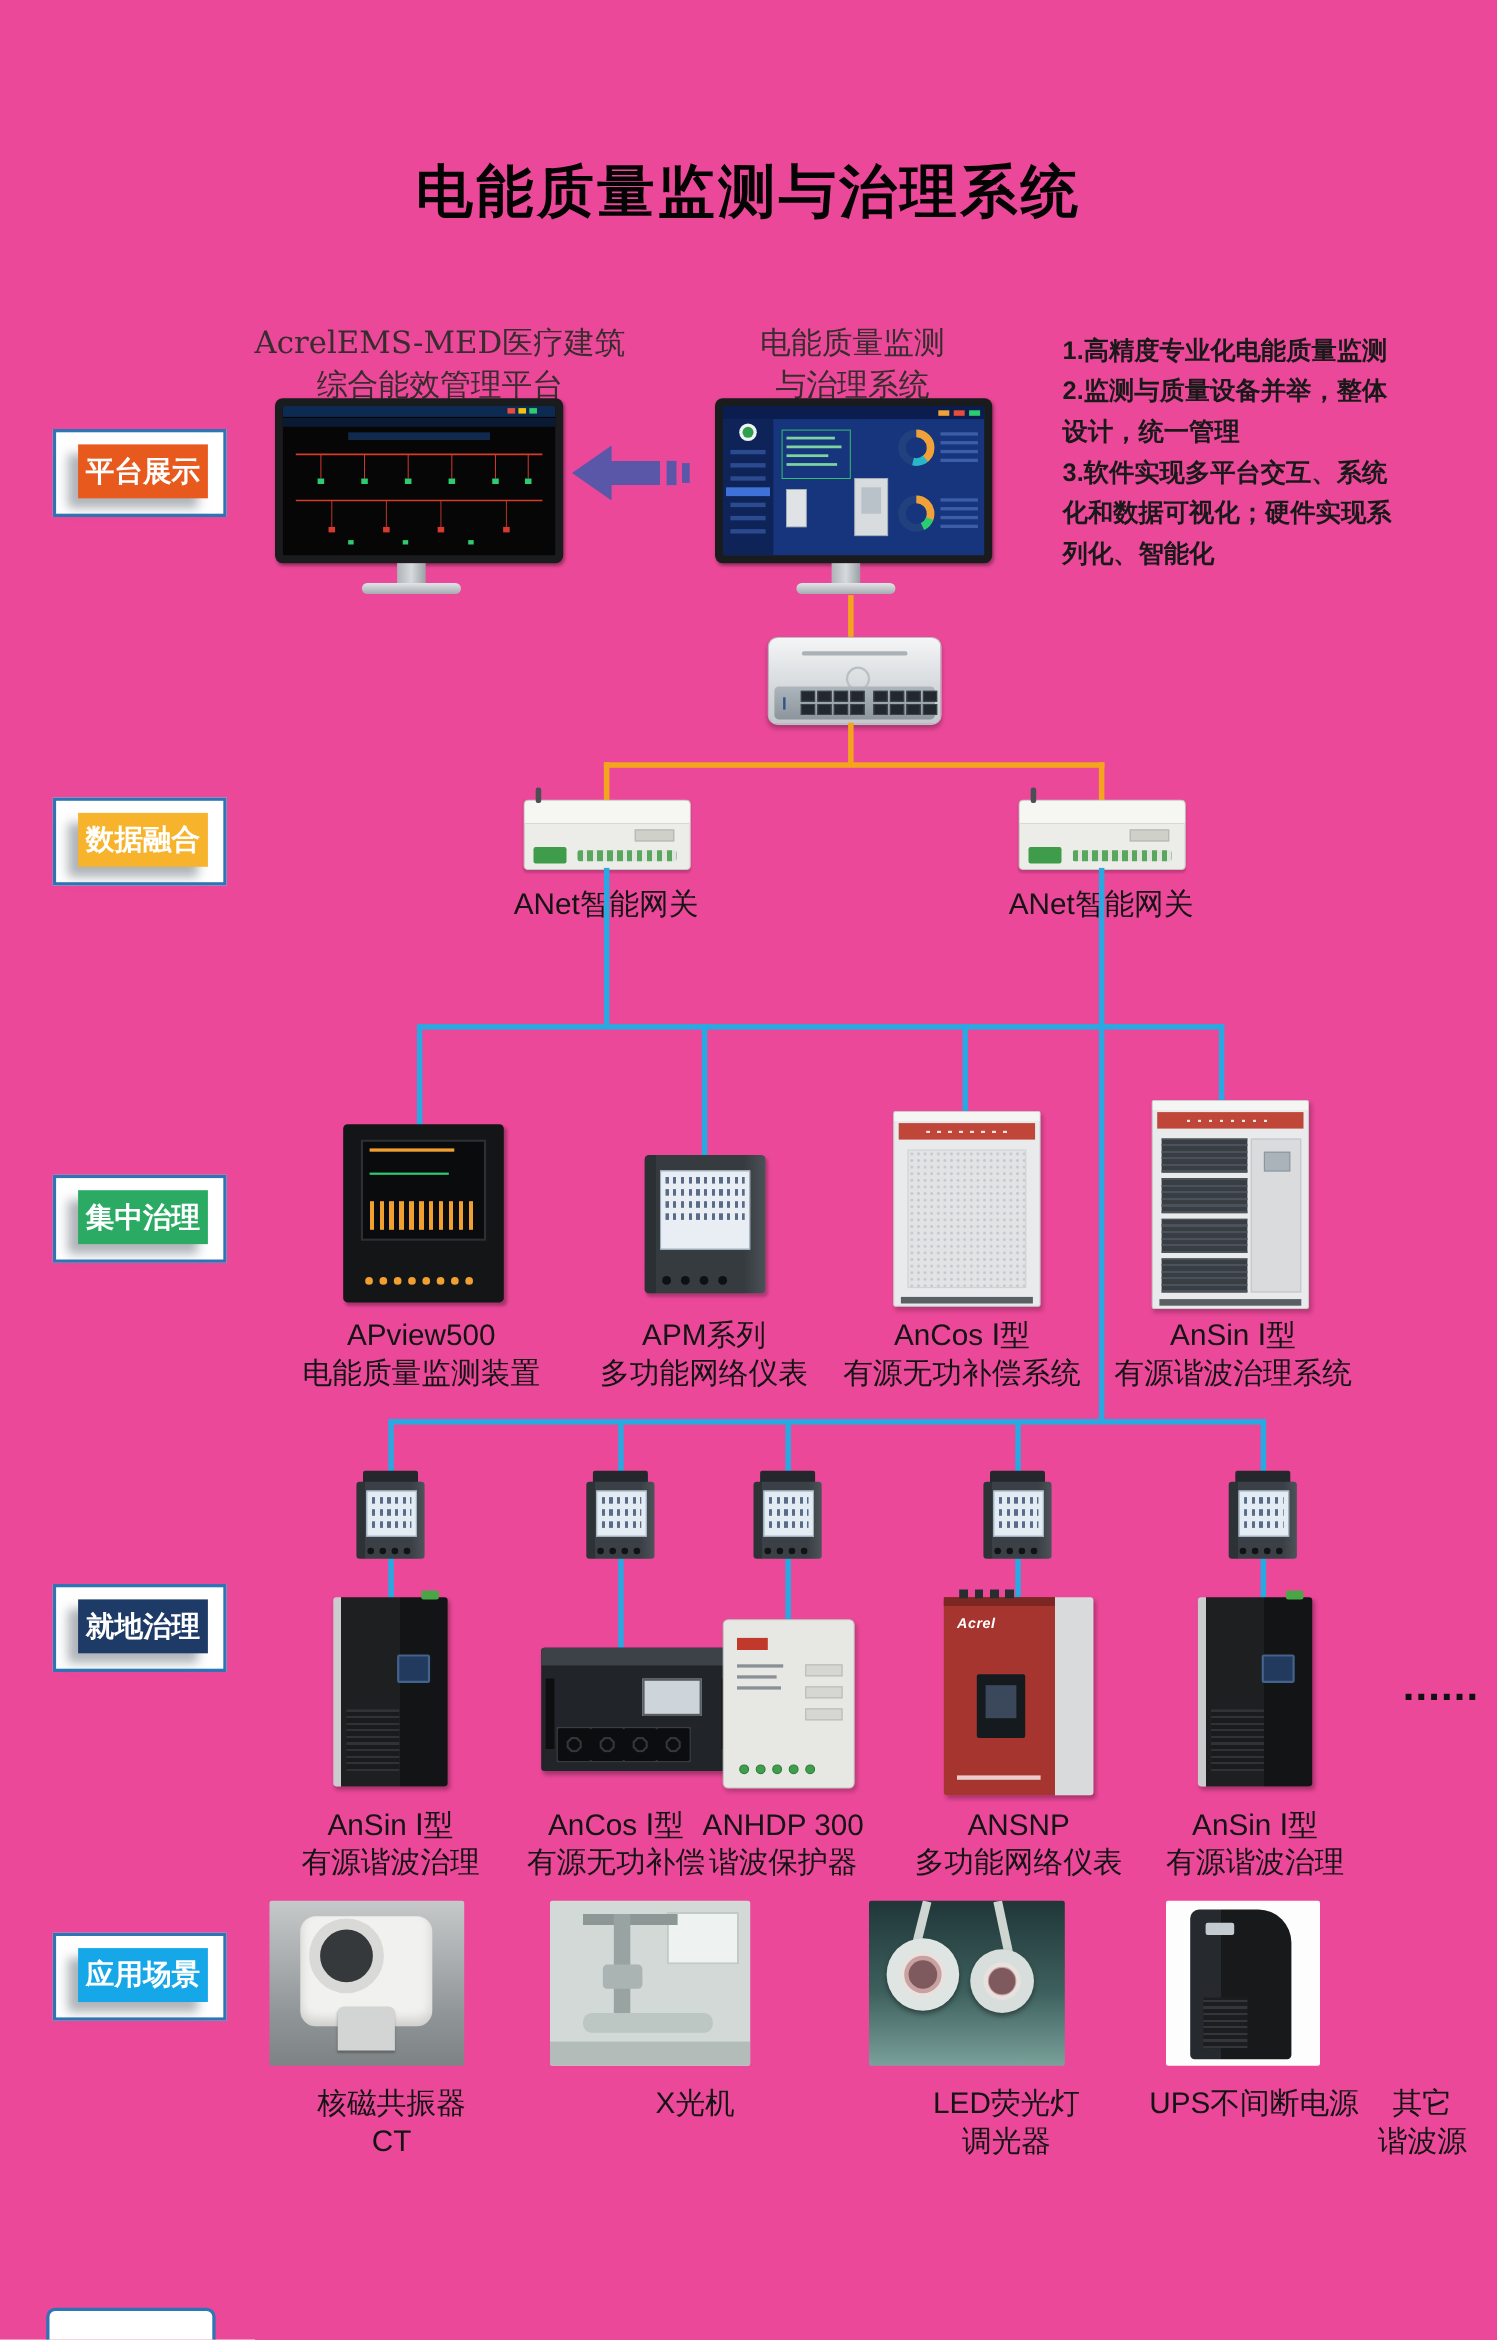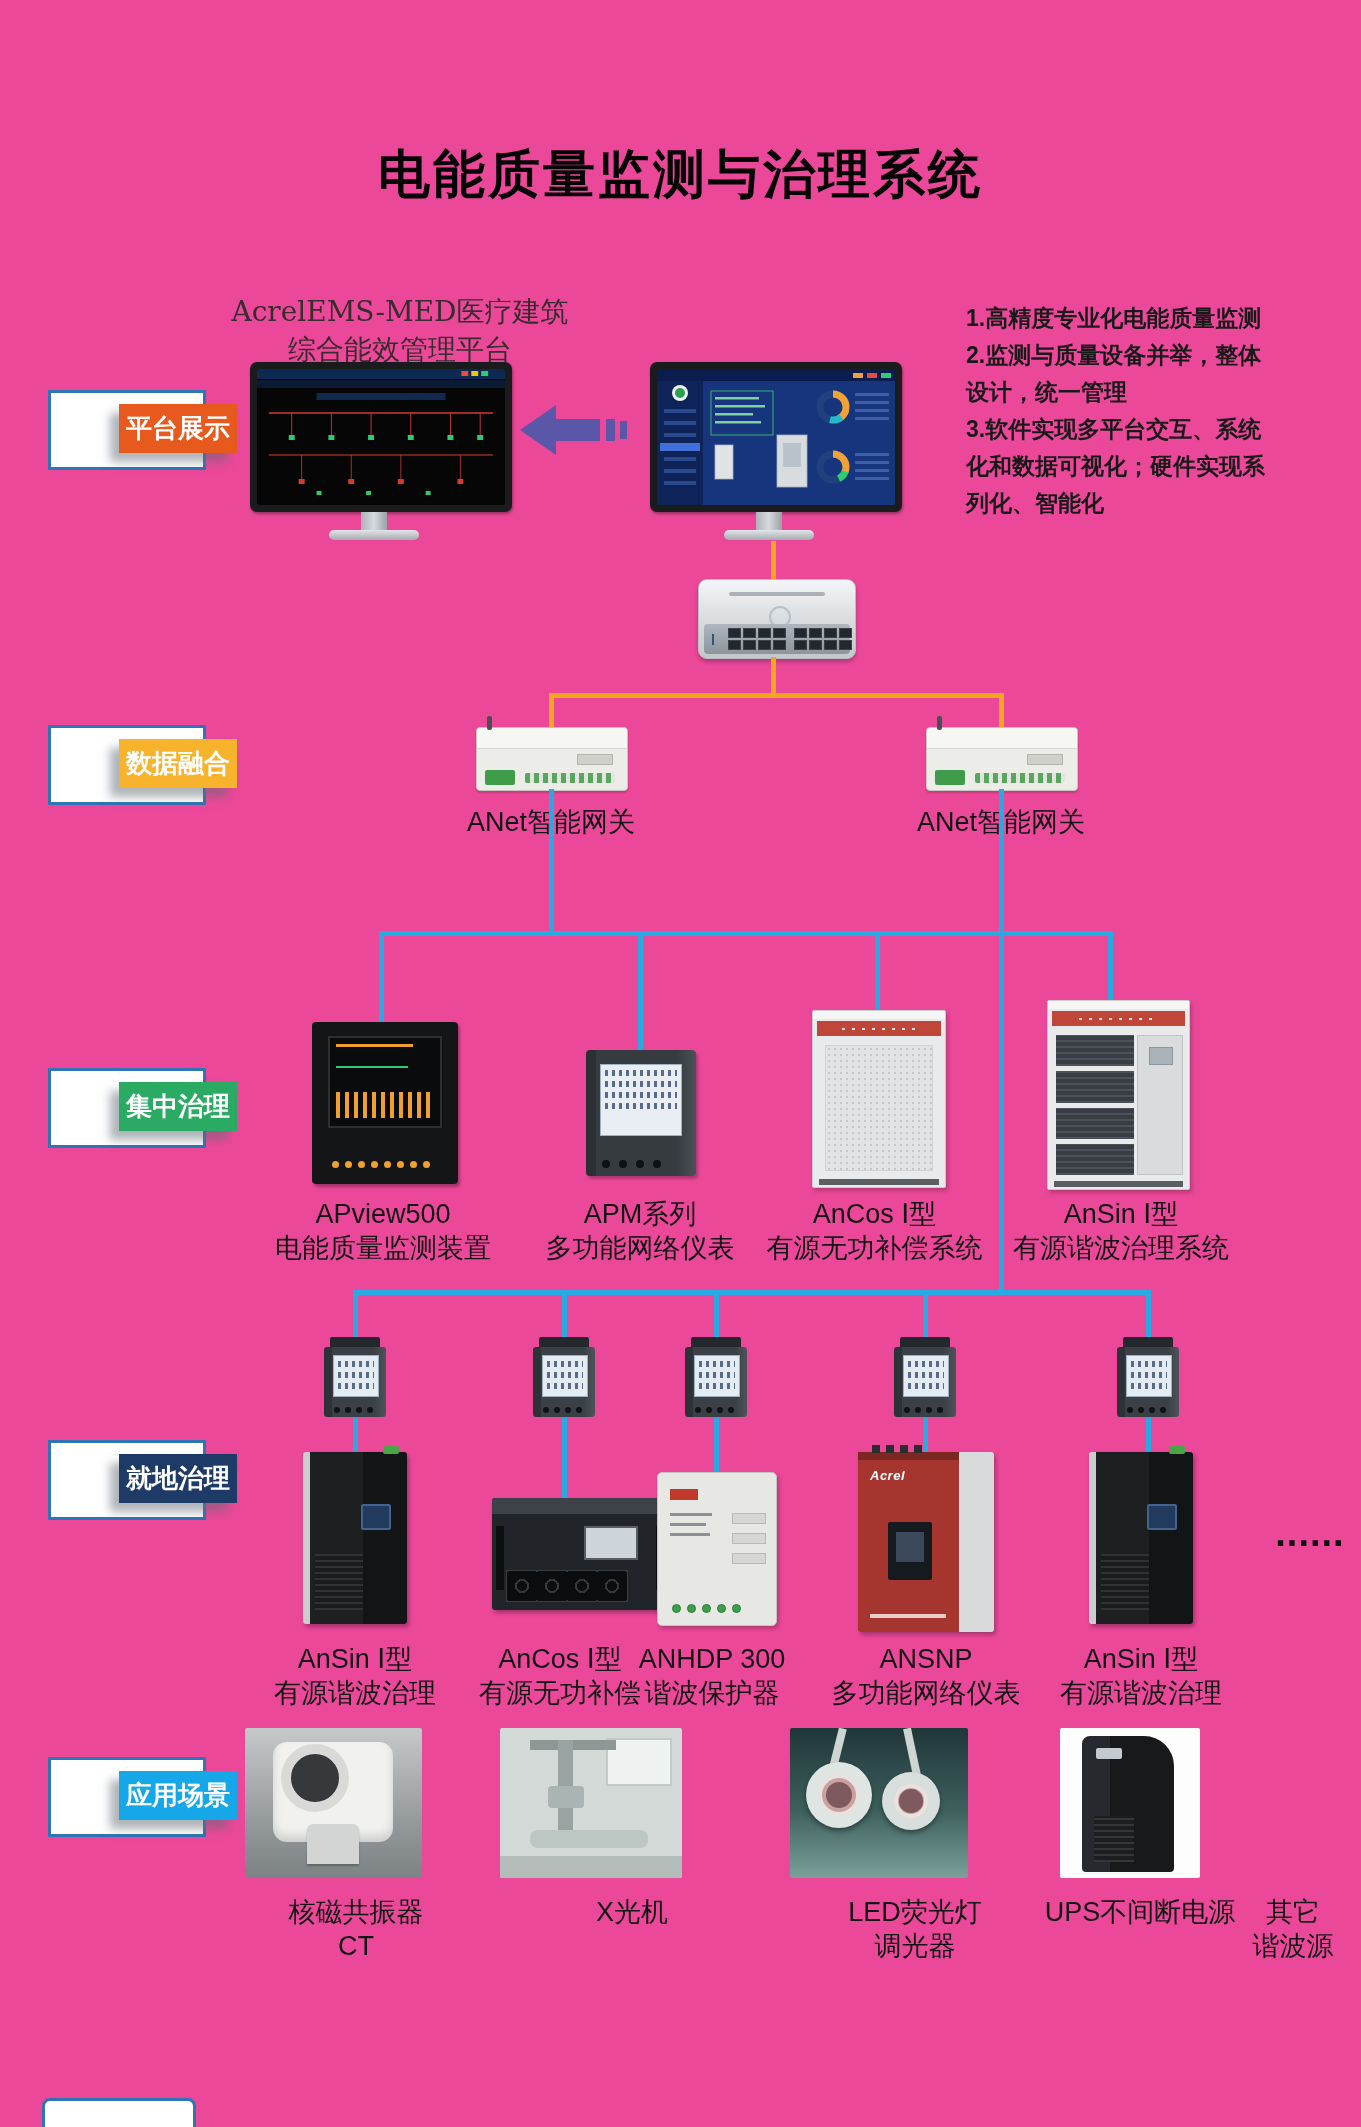--- a/index.html
+++ b/index.html
@@ -20,21 +20,21 @@
     font-weight:600;color:#191919;}
   
   .v{position:absolute;width:5px;background:var(--blue-line);}
   .h{position:absolute;height:5px;background:var(--blue-line);}
   .v.o,.h.o{background:var(--orange-line);}
   
   .badge{position:absolute;left:48px;width:152px;height:74px;background:#fff;
     border:3px solid var(--badge-border);}
   .badge-inner{position:absolute;left:20px;top:11px;width:118px;height:49px;color:#fff;
     font-size:26px;font-weight:bold;text-align:center;line-height:49px;
-    box-shadow:-9px 9px 9px rgba(96,106,116,.5);margin-left:48px;}
+    box-shadow:-9px 9px 9px rgba(96,106,116,.5);}
   
   .monitor{position:absolute;background:#1a1b1d;border-radius:7px;padding:7px;
     box-shadow:1px 2px 3px rgba(0,0,0,.35);}
   .scr{width:100%;height:100%;border-radius:2px;overflow:hidden;display:block;}
   .neck{position:absolute;background:linear-gradient(90deg,#aeb3b8,#d6dadd,#9aa0a5);}
   .base{position:absolute;background:linear-gradient(#e2e5e8,#a6abb0);border-radius:6px;}
   
   .switch{position:absolute;left:698px;top:579px;width:156px;height:78px;border-radius:9px;
     background:linear-gradient(#f4f5f6,#d4d8db 60%,#c3c8cc);box-shadow:0 3px 4px rgba(0,0,0,.25);
     border:1px solid #b9bfc4;}
@@ -206,20 +206,24 @@
     <div>设计，统一管理</div>
     <div>3.软件实现多平台交互、系统</div>
     <div>化和数据可视化；硬件实现系</div>
     <div>列化、智能化</div>
   </div>
 
   <div class="cap" style="left:230px;top:293px;width:340px">
     <div>AcrelEMS-MED医疗建筑</div>
     <div>综合能效管理平台</div>
   </div>
+  <div class="cap" style="left:655px;top:293px;width:240px">
+    <div>电能质量监测</div>
+    <div>与治理系统</div>
+  </div>
 
   <div class="monitor" style="left:250px;top:362px;width:248px;height:136px">
     <svg class="scr" viewBox="0 0 250 136" preserveAspectRatio="none">
       <rect width="250" height="136" fill="#060607"></rect>
       <rect width="250" height="10" fill="#0d2a52"></rect>
       <rect x="206" y="2" width="7" height="5" fill="#e74c3c"></rect>
       <rect x="216" y="2" width="7" height="5" fill="#f1c40f"></rect>
       <rect x="226" y="2" width="7" height="5" fill="#2ecc71"></rect>
       <rect y="11" width="250" height="8" fill="#0a1a33"></rect>
       <rect x="60" y="24" width="130" height="7" fill="#11294d"></rect>

